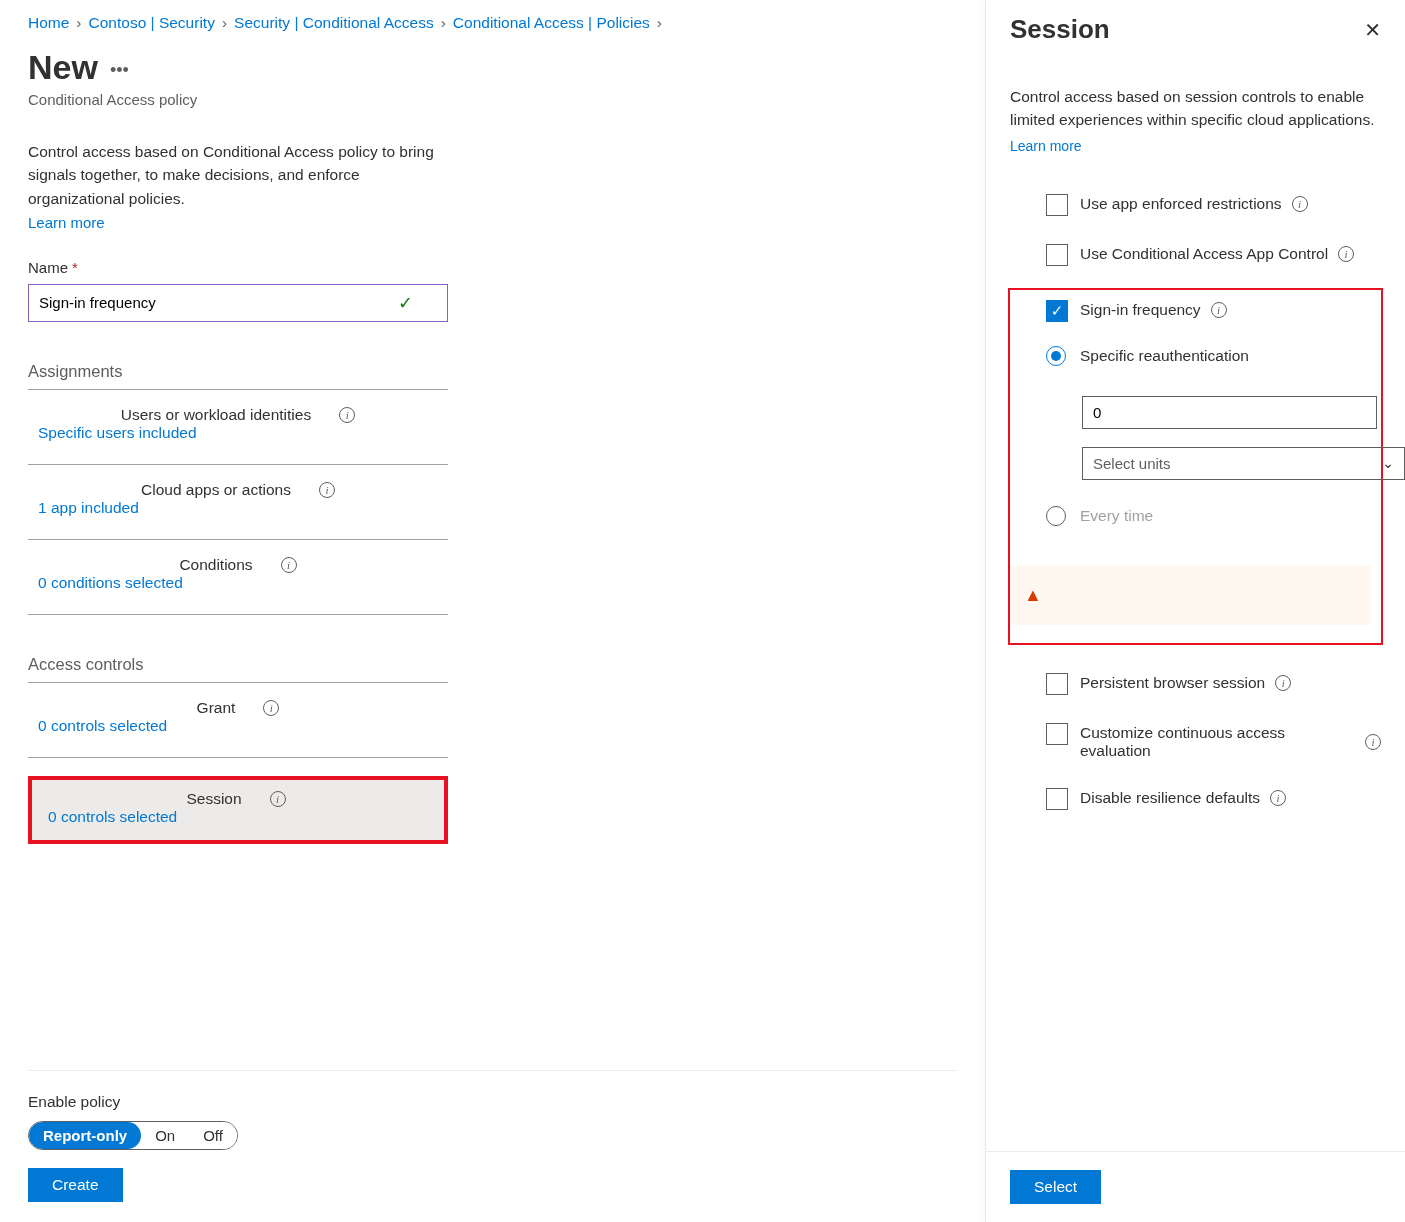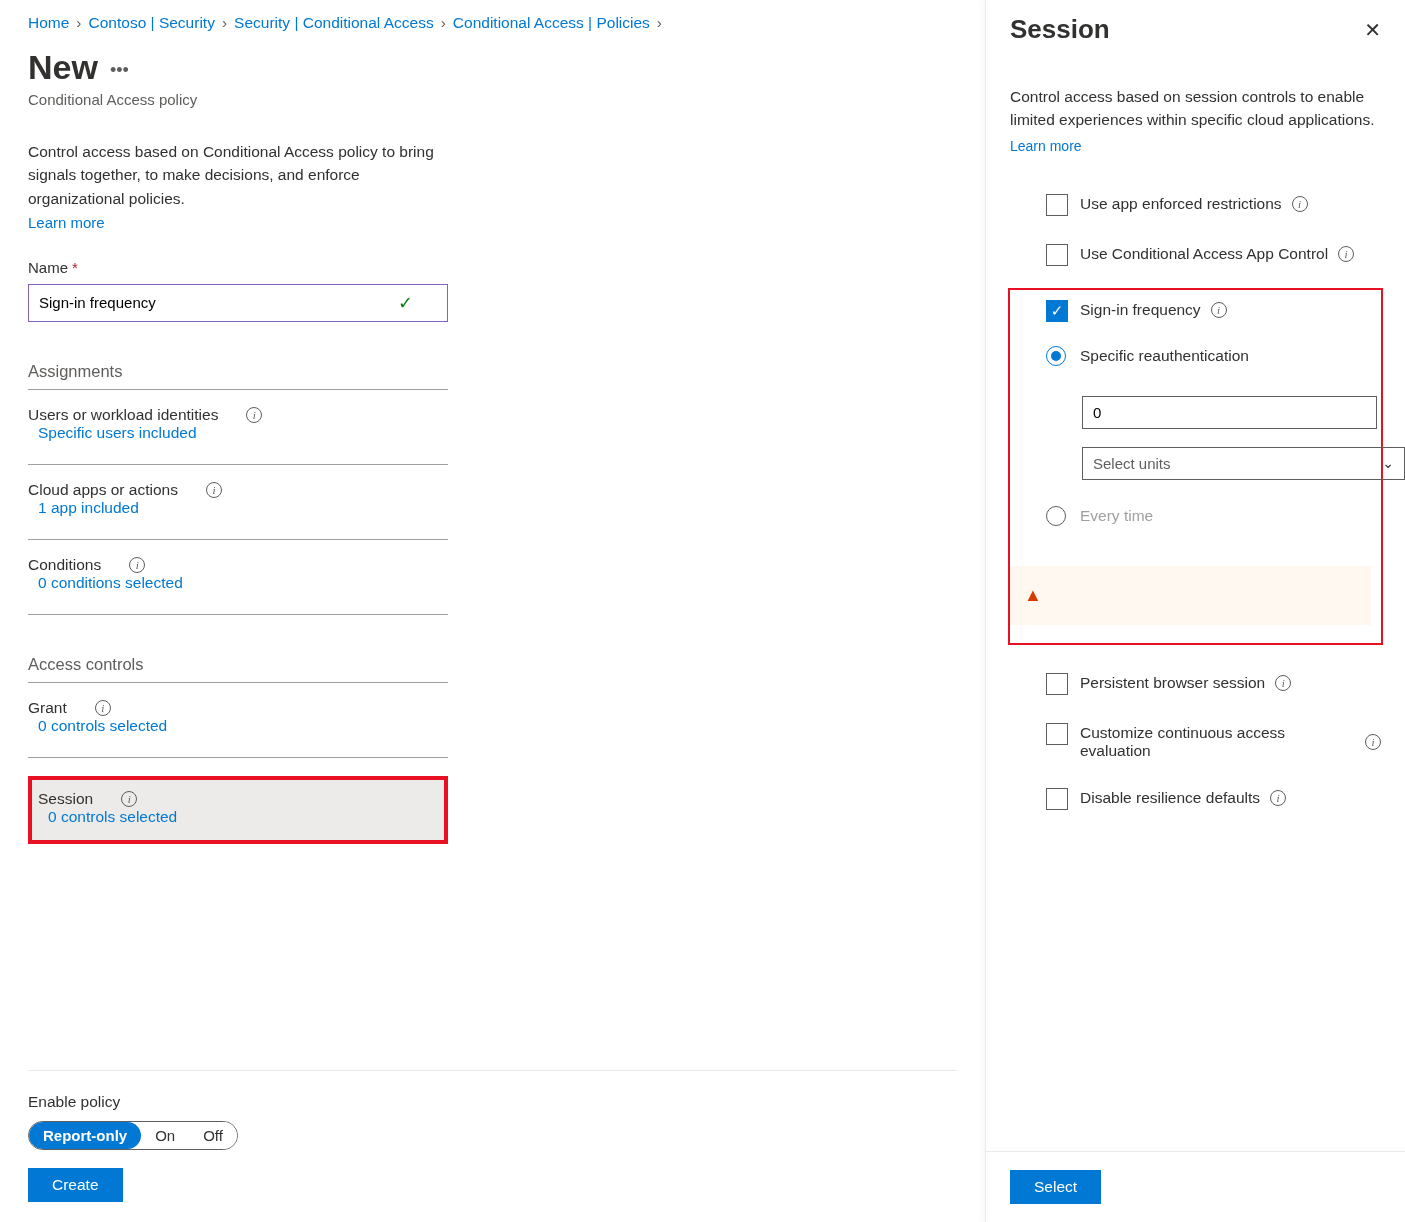--- a/index.html
+++ b/index.html
@@ -90,20 +90,21 @@
   .config-row {
     padding-top: 16px;
     padding-bottom: 6px;
   }
   .config-label {
     display: flex;
     align-items: center;
     font-size: 15.5px;
     color: #323130;
     gap: 28px;
+    justify-content: center;
   }
   .info-icon {
     width:16px; height:16px; border-radius:50%;
     border:1px solid #605e5c; display:inline-flex;
     align-items:center; justify-content:center;
     font-size:11px; color:#605e5c;
     font-style: italic;
     font-family: serif;
   }
   .config-value {

